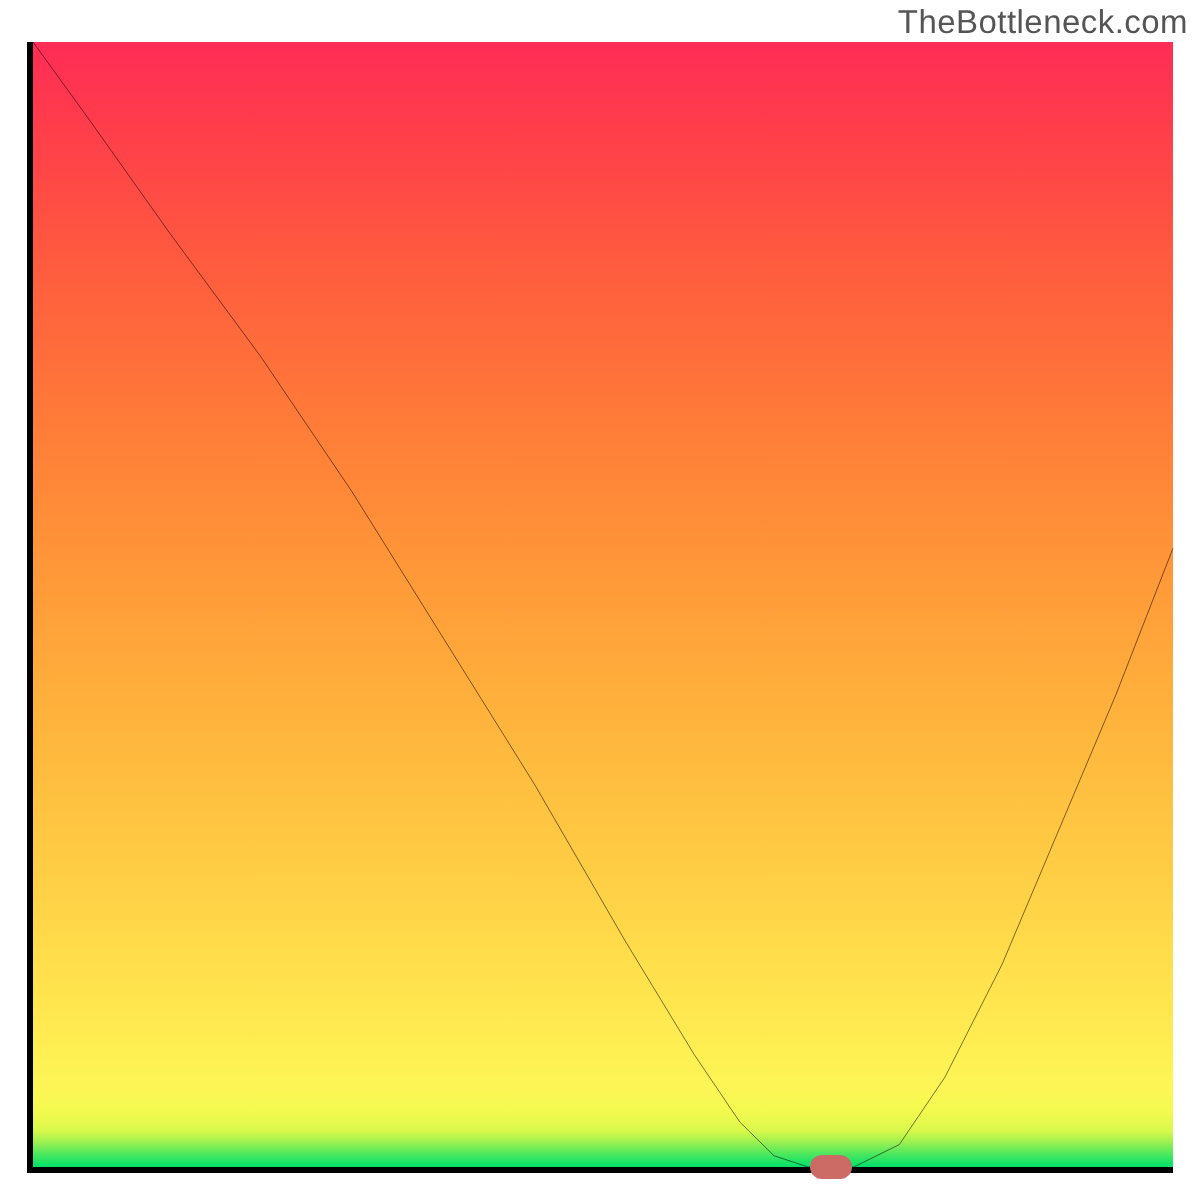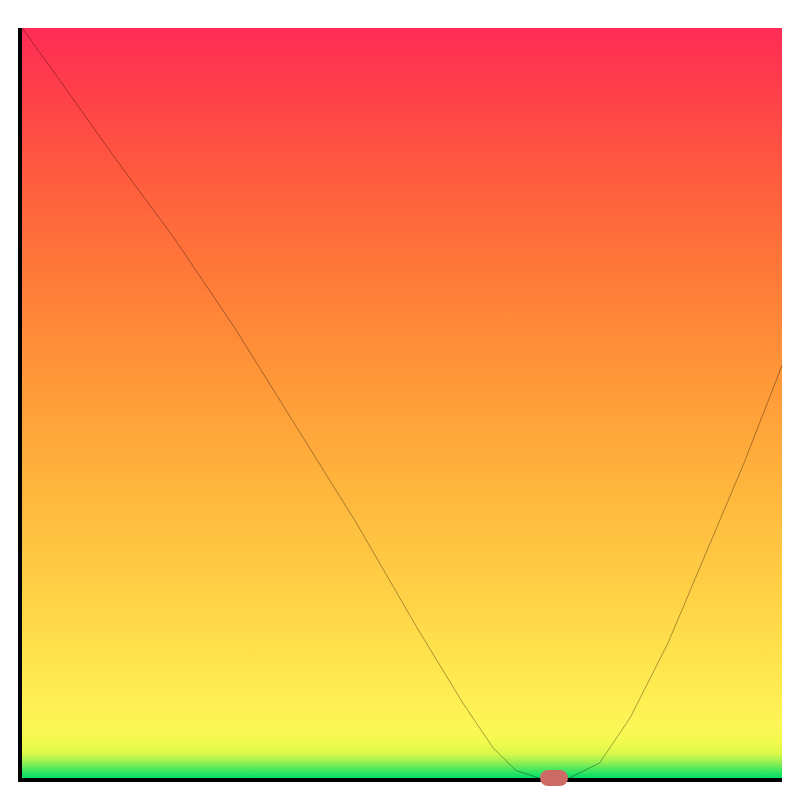--- a/index.html
+++ b/index.html
@@ -69,20 +69,21 @@
     border-radius: 8px;
     background: #cc6b66;
     transform: translate(-50%, -50%);
   }
 </style>
 </head>
 <body>
 
 <div class="container">
 
+  <div class="watermark">TheBottleneck.com</div>
 
   <div class="plot-area">
 
     <div class="gradient-fill"></div>
 
     <svg class="curve" viewBox="0 0 100 100" preserveAspectRatio="none">
       <path id="curve-path" d="M0.00 0.00 L5.00 7.00 L12.00 17.00 L20.00 28.00 L28.00 40.00 L36.00 53.00 L44.00 66.00 L52.00 80.00 L58.00 90.00 L62.00 96.00 L65.00 99.00 L68.00 100.00 L72.00 100.00 L76.00 98.00 L80.00 92.00 L85.00 82.00 L90.00 70.00 L95.00 58.00 L100.00 45.00" fill="none" stroke="#000" stroke-width="0.35" vector-effect="non-scaling-stroke"></path>
     </svg>
 
     <div class="marker" id="marker" style="left: 70%; top: 100%;"></div>

